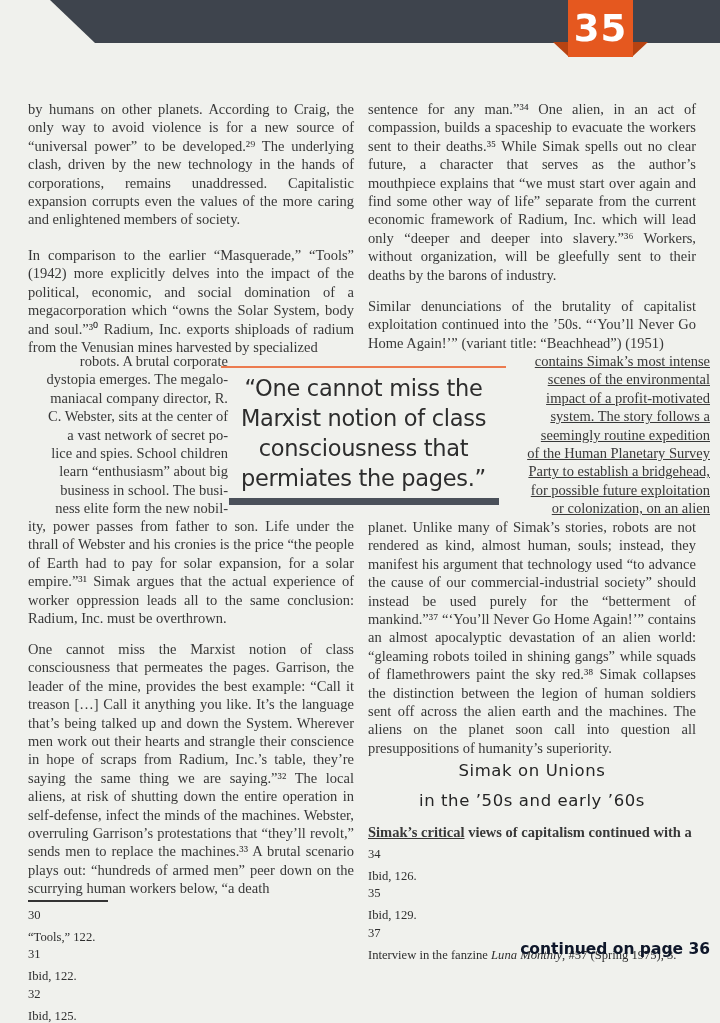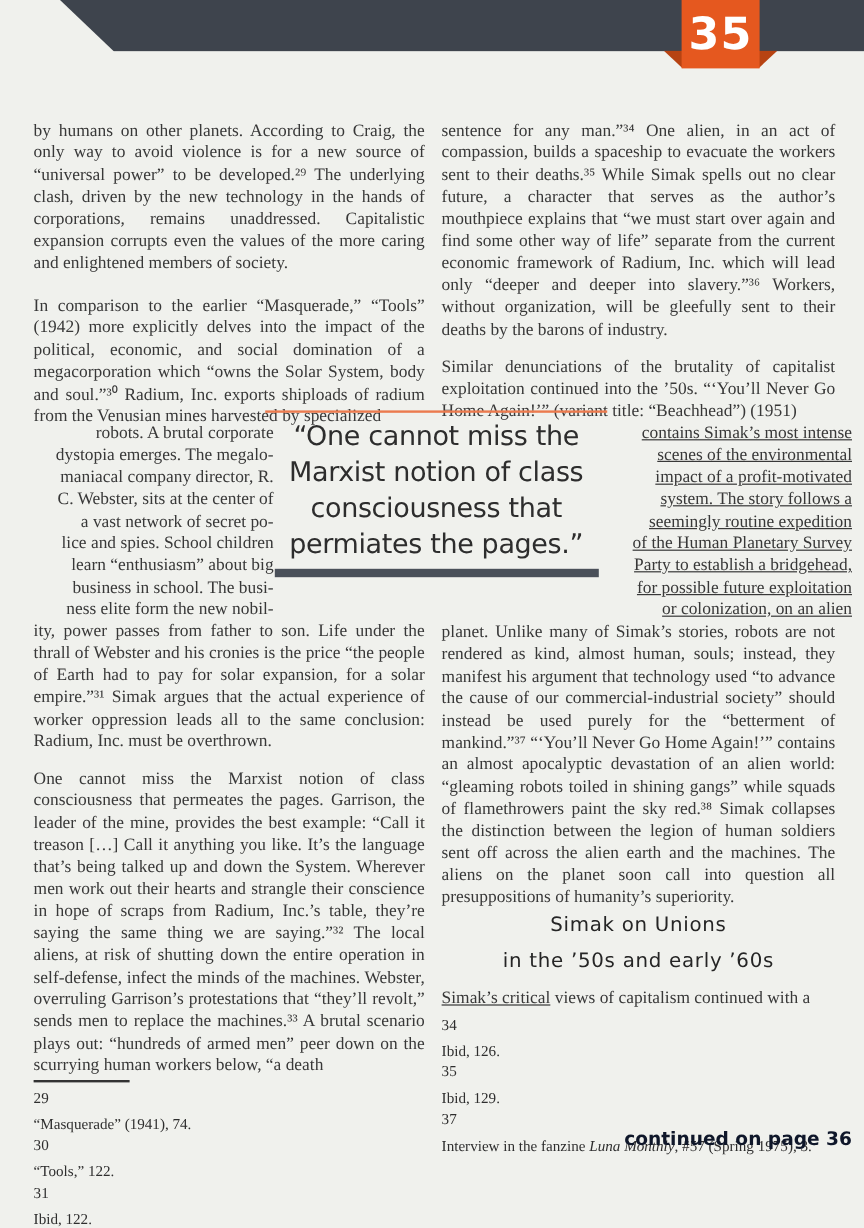--- a/index.html
+++ b/index.html
@@ -35,21 +35,21 @@
   
   .body-text {
     font-size: 14.5px; line-height: 18.4px;
     text-align: justify;
   }
   .col-l { left: 28px;  width: 326px; }
   .col-r { left: 368px; width: 328px; }
   .narrow { white-space: pre; text-align: right; }
 
   
-  .pull-quote { left: 221px; top: 342px; width: 285px; text-align: center; }
+  .pull-quote { left: 221px; top: 366px; width: 285px; text-align: center; }
   .pq-topline { height: 2px; background: #ec7b4f; }
   .pq-text {
     margin-top: 5px;
     font-family: "DejaVu Sans", sans-serif;
     font-size: 22.5px; line-height: 30px; letter-spacing: -0.3px;
     color: #2d2d2d; white-space: pre-line; text-align: center;
   }
   .pq-bar { width: 270px; height: 7px; background: #4a5059; margin: 5px auto 0 auto; }
 
   
@@ -93,24 +93,20 @@
 lice and spies. School children
 learn “enthusiasm” about big
 business in school. The busi-
 ness elite form the new nobil-</div>
 <div class="abs body-text col-l" style="top:517px;">ity, power passes from father to son. Life under the thrall of Webster and his cronies is the price “the people of Earth had to pay for solar expansion, for a solar empire.”³¹ Simak argues that the actual experience of worker oppression leads all to the same conclusion: Radium, Inc. must be overthrown.</div>
 <div class="abs body-text col-l" style="top:640px;">One cannot miss the Marxist notion of class consciousness that permeates the pages. Garrison, the leader of the mine, provides the best example: “Call it treason […] Call it anything you like. It’s the language that’s being talked up and down the System. Wherever men work out their hearts and strangle their conscience in hope of scraps from Radium, Inc.’s table, they’re saying the same thing we are saying.”³² The local aliens, at risk of shutting down the entire operation in self-defense, infect the minds of the machines. Webster, overruling Garrison’s protestations that “they’ll revolt,” sends men to replace the machines.³³ A brutal scenario plays out: “hundreds of armed men” peer down on the scurrying human workers below, “a death</div>
 
 <div class="abs fn-rule" style="left:28px; top:900px;"></div>
 <div class="abs fn-block col-l" style="top:907px;">
   <div class="fn-row">
-    <span class="fn-num">29</span>
-    <span class="fn-text">“Masquerade” (1941), 74.</span>
-  </div>
-  <div class="fn-row">
     <span class="fn-num">30</span>
     <span class="fn-text">“Tools,” 122.</span>
   </div>
   <div class="fn-row">
     <span class="fn-num">31</span>
     <span class="fn-text">Ibid, 122.</span>
   </div>
   <div class="fn-row">
     <span class="fn-num">32</span>
     <span class="fn-text">Ibid, 125.</span>
@@ -130,21 +126,21 @@
 seemingly routine expedition
 of the Human Planetary Survey
 Party to establish a bridgehead,
 for possible future exploitation
 or colonization, on an alien</div>
 <div class="abs body-text col-r" style="top:518px;">planet. Unlike many of Simak’s stories, robots are not rendered as kind, almost human, souls; instead, they manifest his argument that technology used “to advance the cause of our commercial-industrial society” should instead be used purely for the “betterment of mankind.”³⁷ “‘You’ll Never Go Home Again!’” contains an almost apocalyptic devastation of an alien world: “gleaming robots toiled in shining gangs” while squads of flamethrowers paint the sky red.³⁸ Simak collapses the distinction between the legion of human soldiers sent off across the alien earth and the machines. The aliens on the planet soon call into question all presuppositions of humanity’s superiority.</div>
 
 <div class="abs heading col-r" style="top:761px;">Simak on Unions</div>
 <div class="abs heading col-r" style="top:791px;">in the ’50s and early ’60s</div>
 
-<div class="abs lead-line col-r" style="top:823px;">
+<div class="abs lead-line col-r" style="top:823px;font-weight:bold;">
   <span class="u">Simak’s critical</span><span> views of capitalism continued with a</span>
 </div>
 
 <div class="abs fn-block col-r" style="top:846px;">
   <div class="fn-row">
     <span class="fn-num">34</span>
     <span class="fn-text">Ibid, 126.</span>
   </div>
   <div class="fn-row">
     <span class="fn-num">35</span>

